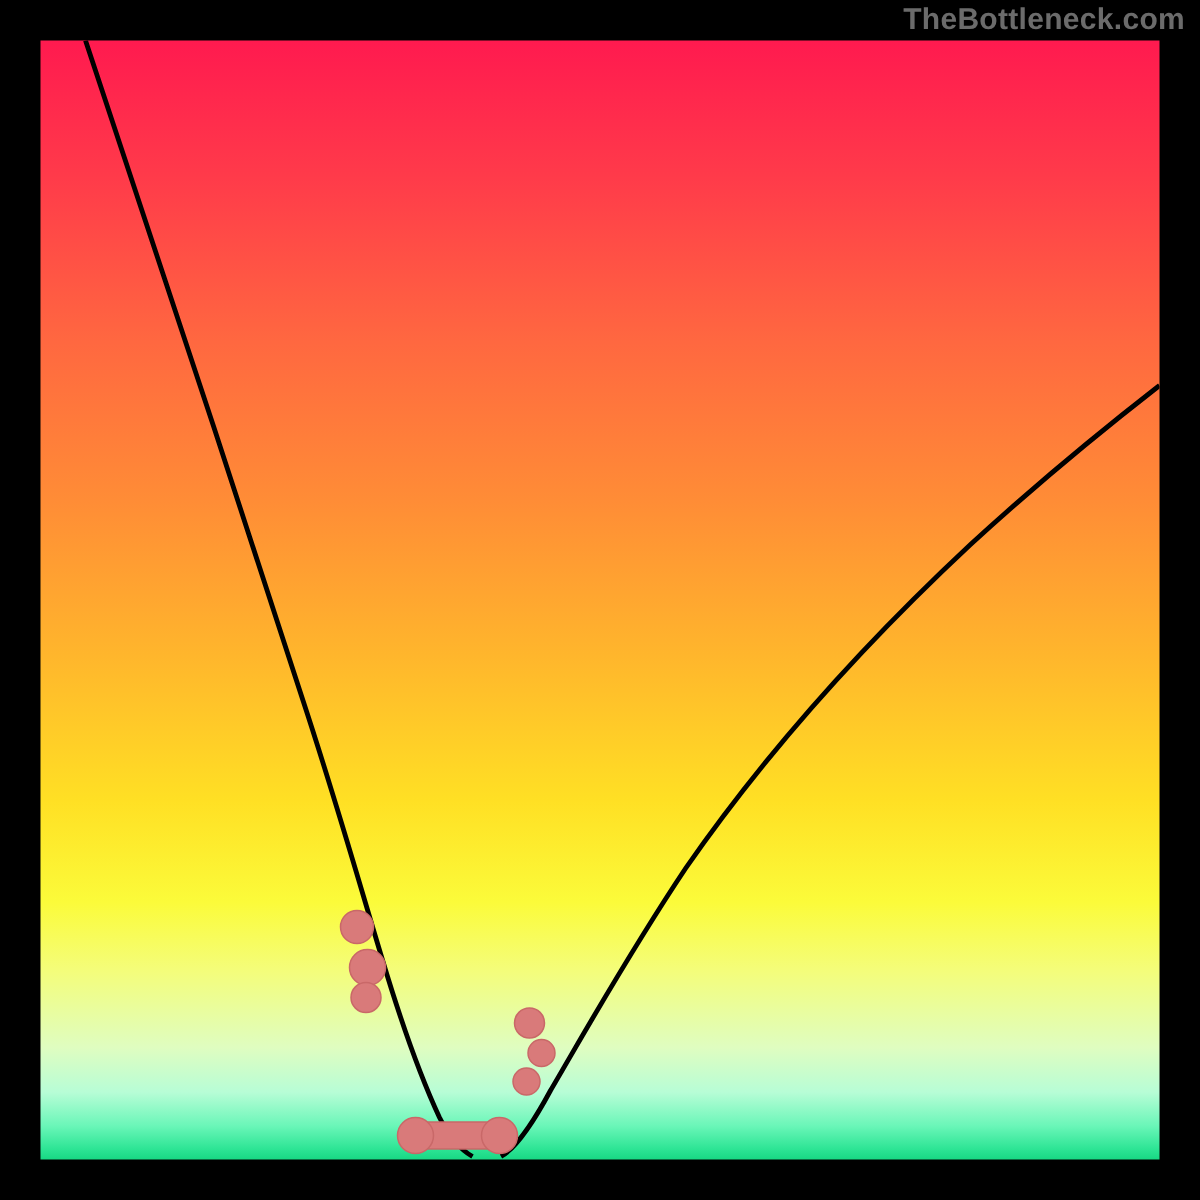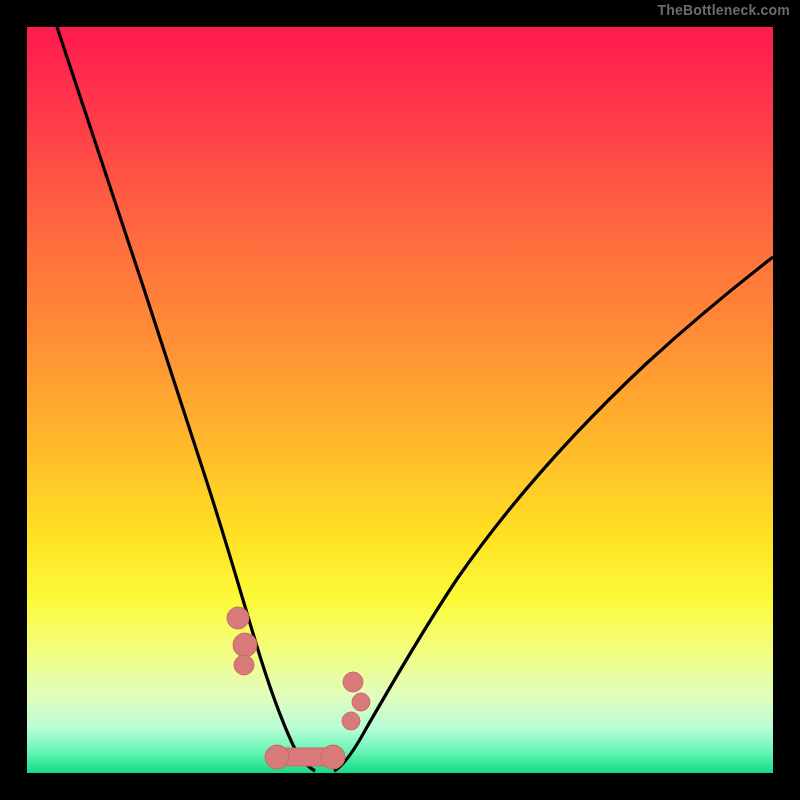--- a/index.html
+++ b/index.html
@@ -39,21 +39,21 @@
       #6af6b8 97%,
       #2fe596 99%,
       #18d884 100%
     );
   }
   .watermark {
     position: absolute;
     top: 2px;
     right: 10px;
     font-family: Arial, Helvetica, sans-serif;
-    font-size: 14px;
+    font-size: 20px;
     font-weight: 600;
     color: #6b6b6b;
     letter-spacing: 0.2px;
   }
   svg.curves {
     position: absolute;
     top: 0;
     left: 0;
     width: 746px;
     height: 746px;

